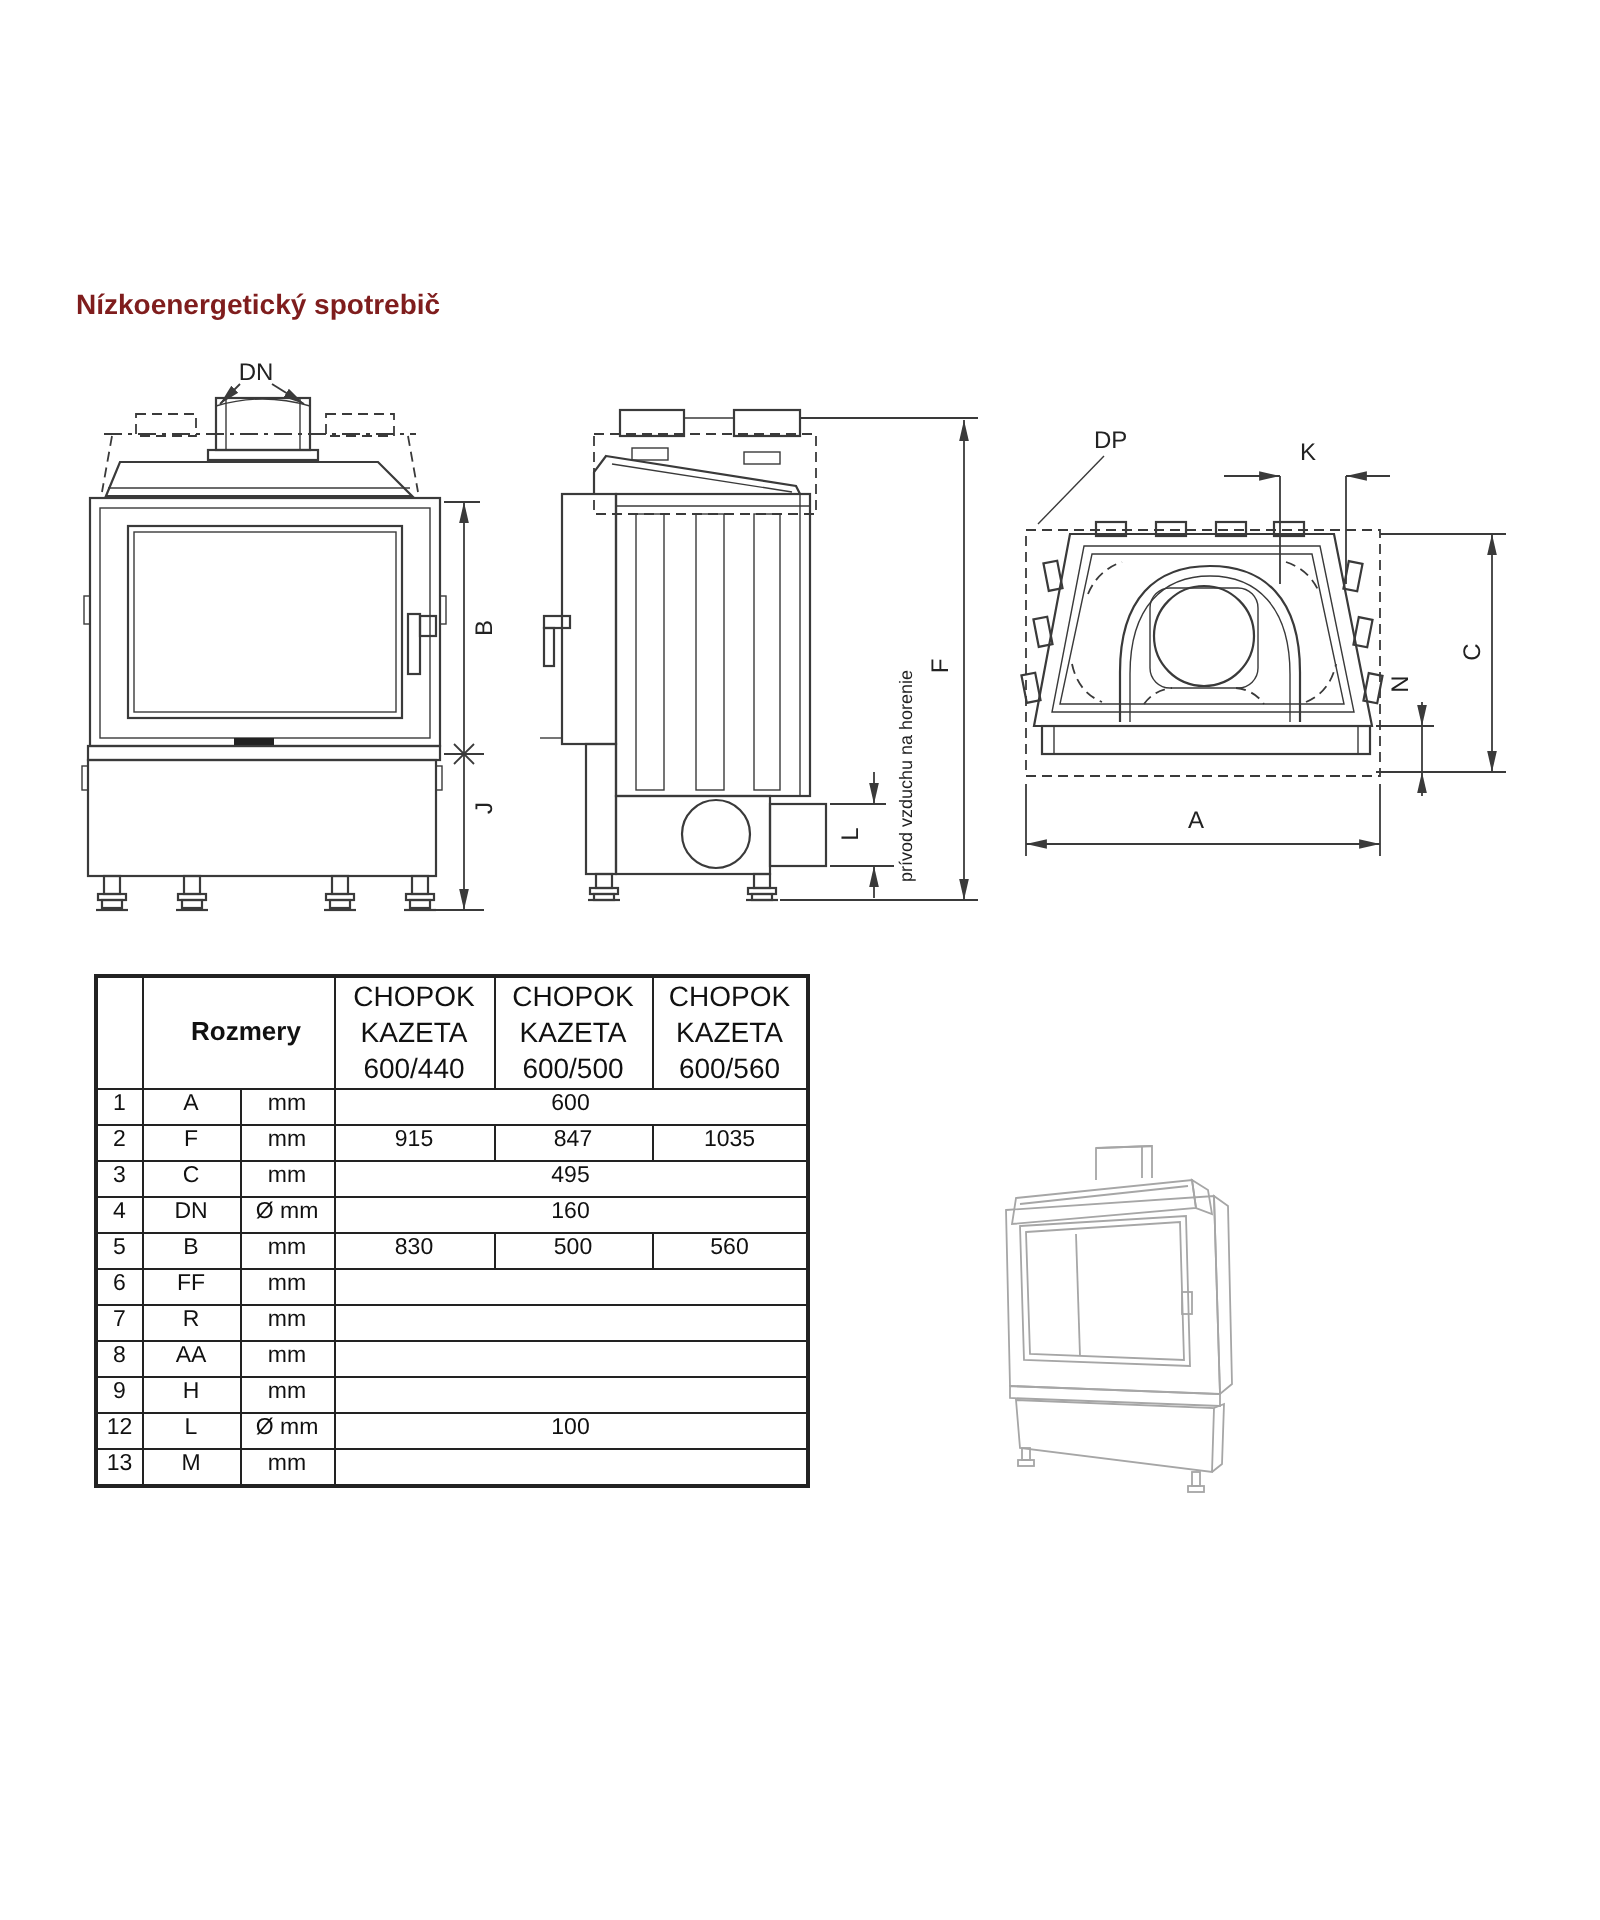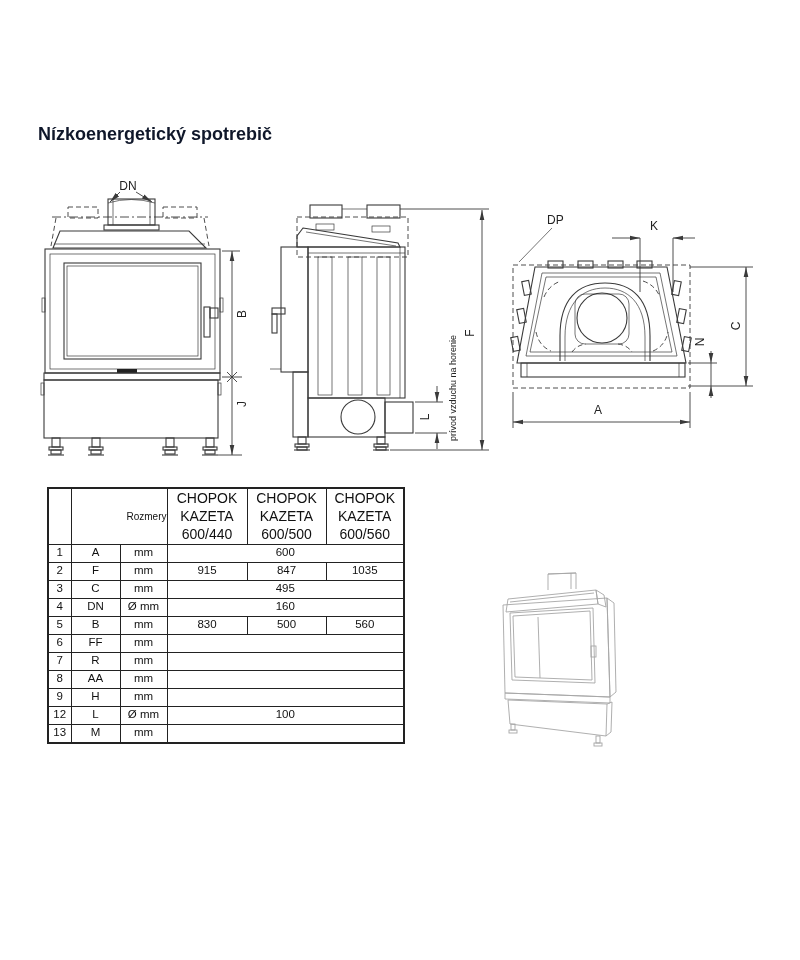--- a/index.html
+++ b/index.html
@@ -1,36 +1,36 @@
 <!DOCTYPE html>
 <html><head>
 <meta charset="utf-8">
 <style>
   html,body{margin:0;padding:0;background:#ffffff;}
   #canvas{position:relative;width:800px;height:960px;background:#fff;overflow:hidden;
           font-family:"Liberation Sans",sans-serif;}
-  #title{position:absolute;left:38px;top:124px;font-size:18px;font-weight:bold;color:#0f172a;}
+  #title{position:absolute;left:38px;top:144px;font-size:14px;font-weight:bold;color:#7f1d1d;}
   svg{position:absolute;left:0;top:0;}
   svg text{font-family:"Liberation Sans",sans-serif;fill:#222;}
   .ln{stroke:#3a3a3a;stroke-width:1.1;fill:none;}
   .th{stroke:#3a3a3a;stroke-width:0.7;fill:none;}
   .dim{stroke:#3a3a3a;stroke-width:0.9;fill:none;}
   .dsh{stroke:#3a3a3a;stroke-width:0.9;fill:none;stroke-dasharray:5 3;}
   .cdl{stroke:#3a3a3a;stroke-width:0.9;fill:none;stroke-dasharray:9 3 2 3;}
   .blk{fill:#222;stroke:none;}
   .g3d{stroke:#a6a6a6;stroke-width:0.9;fill:none;}
   .lbl{font-size:12px;}
   .sml{font-size:9px;}
   
   #spec{position:absolute;left:47px;top:487px;border-collapse:collapse;table-layout:fixed;
         color:#111;border:2px solid #222;}
   #spec td,#spec th{border:1.4px solid #222;padding:0;text-align:center;vertical-align:middle;
         font-weight:normal;overflow:hidden;}
   #spec th{height:50px;font-size:14px;line-height:1.3;white-space:pre-line;}
-  #spec th.roz{font-size:10px;font-weight:normal;text-align:right;padding-left:8px;white-space:normal;}
+  #spec th.roz{font-size:13px;font-weight:bold;text-align:center;padding-left:8px;white-space:normal;}
   #spec td{height:17px;font-size:11.5px;line-height:1;}
 </style>
 </head>
 <body>
 
 <div id="canvas">
 
   <div id="title">Nízkoenergetický spotrebič</div>
 
   <svg width="800" height="960" viewBox="0 0 800 960">

